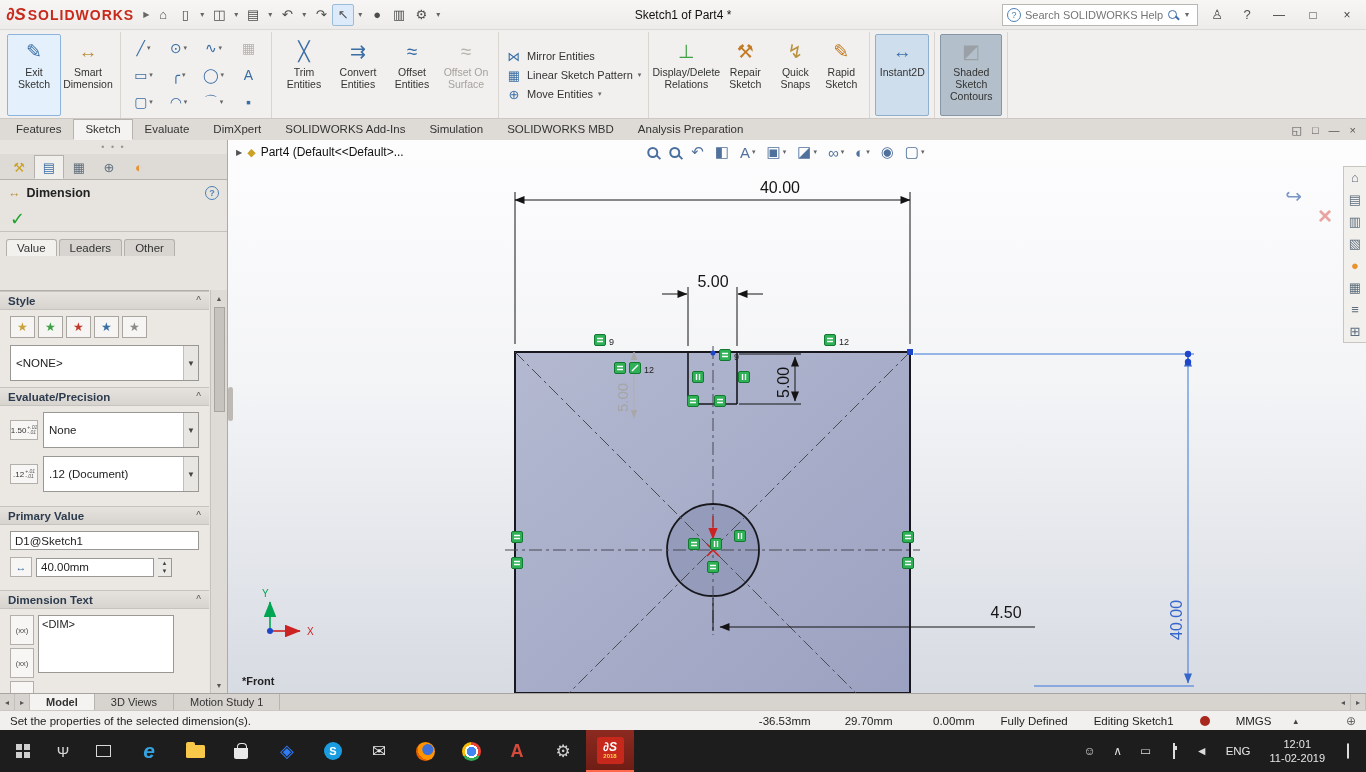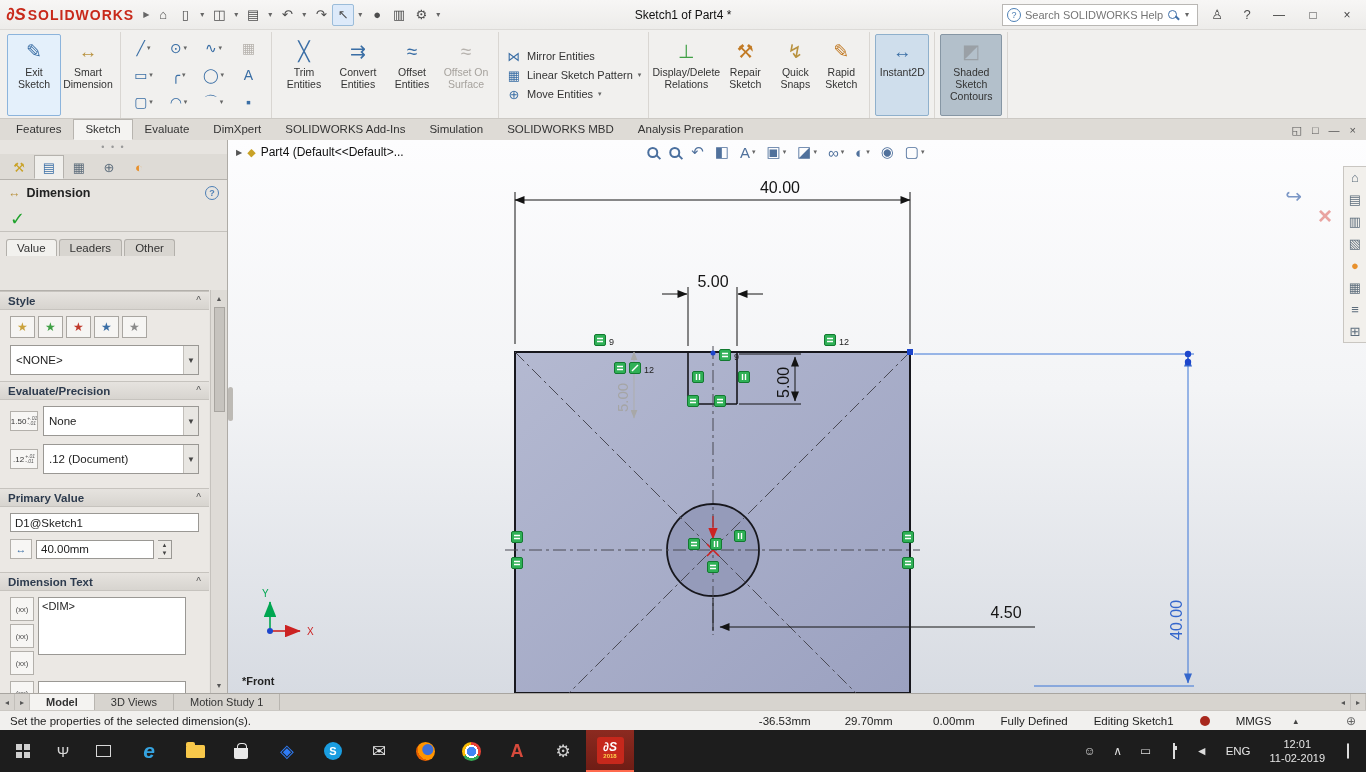--- a/index.html
+++ b/index.html
@@ -62,35 +62,35 @@
   .okcheck { color:#1fa32c; font-size:18px; font-weight:bold; }
   .pm-valtabs { height:24px; display:flex; align-items:flex-end; padding:0 6px; gap:2px; }
   .vtab { padding:2px 10px; font-size:11.5px; background:#d8d5d0; border:1px solid #b3b0ab; border-bottom:none; border-radius:3px 3px 0 0; color:#333; }
   .vtab.active { background:#f2f1ee; }
   .pm-body { position:absolute; top:150px; bottom:0; left:0; right:18px; border-top:1px solid #b3b0ab; background:#ebe8e4; overflow:hidden; }
   .sec-h { height:19px; background:linear-gradient(#e6e3df,#d7d4cf); border-top:1px solid #c6c3be; border-bottom:1px solid #c6c3be; display:flex; align-items:center; justify-content:space-between; padding:0 8px; font-weight:bold; font-size:11.5px; color:#2d3b4e; }
   .sec-h .chev { color:#555; font-size:10px; font-weight:normal; }
   .sec-pad { padding:6px 10px; }
   .favrow { display:flex; gap:3px; margin-bottom:7px; }
   .favbtn { width:25px; height:22px; border:1px solid #a9a6a1; background:#f6f5f3; display:flex; align-items:center; justify-content:center; font-size:12px; color:#caa23c; }
-  .seldd { height:30px; background:#fff; border:1px solid #9a9894; display:flex; align-items:center; font-size:11.5px; padding-left:5px; color:#222; }
+  .seldd { height:36px; background:#fff; border:1px solid #9a9894; display:flex; align-items:center; font-size:11.5px; padding-left:5px; color:#222; }
   .seldd .ddr { margin-left:auto; width:15px; height:100%; background:#e8e6e2; border-left:1px solid #c2bfba; display:flex; align-items:center; justify-content:center; font-size:8px; color:#444; }
   .tolrow { display:flex; align-items:center; gap:5px; margin-bottom:8px; }
   .tolic { width:28px; height:20px; border:1px solid #b3b0ab; background:#f7f6f4; display:flex; align-items:center; justify-content:center; gap:1px; }
   .tolic .tmain { font-size:8px; color:#333; }
   .tolic .tsups { display:flex; flex-direction:column; font-size:5px; line-height:1; color:#555; }
   .tolrow .seldd { flex:1; }
   .tin { height:19px; border:1px solid #9a9894; background:#fff; font-size:11.5px; padding:0 4px; font-family:inherit; color:#222; }
   .pvrow { display:flex; align-items:center; gap:4px; margin-bottom:7px; }
   .pvic { width:22px; height:20px; border:1px solid #b3b0ab; background:#f7f6f4; display:flex; align-items:center; justify-content:center; font-size:11px; color:#3a6ea5; }
   .spin { width:14px; height:19px; display:flex; flex-direction:column; border:1px solid #9a9894; border-left:none; }
   .spin span { flex:1; font-size:6px; display:flex; align-items:center; justify-content:center; background:#eceae6; color:#444; }
   .dtrow { display:flex; gap:4px; margin-bottom:6px; }
   .dtcol { display:flex; flex-direction:column; gap:3px; }
-  .dtic { width:24px; height:24px; border:1px solid #b3b0ab; background:#f7f6f4; font-size:7.5px; display:flex; align-items:center; justify-content:center; color:#444; }
+  .dtic { width:24px; height:30px; border:1px solid #b3b0ab; background:#f7f6f4; font-size:7.5px; display:flex; align-items:center; justify-content:center; color:#444; }
   .dtxt { border:1px solid #9a9894; font-size:11px; font-family:inherit; resize:none; padding:2px 3px; background:#fff; color:#222; }
   .pmscroll { position:absolute; top:150px; right:0; bottom:0; width:17px; background:#dedbd6; border-left:1px solid #c5c2bd; display:flex; flex-direction:column; align-items:center; padding:1px; }
   .pmscroll .sarr { font-size:7px; color:#555; height:14px; display:flex; align-items:center; }
   .pmscroll .strack { flex:1; width:13px; position:relative; }
   .pmscroll .sthumb { position:absolute; top:2px; left:1px; width:11px; height:105px; background:#c6c3be; border:1px solid #a8a5a0; }
 
   
   .gfx { flex:1; position:relative; background:linear-gradient(180deg,#fdfdfe 0%,#f3f4f6 45%,#d7dbe2 100%); overflow:hidden; }
   .crumb { position:absolute; top:5px; left:8px; display:flex; align-items:center; gap:5px; font-size:12px; color:#111; z-index:3; }
   .crumb .fly { font-size:8px; color:#555; }
@@ -450,21 +450,21 @@
           <span>Dimension Text</span>
           <span class="chev">^</span>
         </div>
         <div class="sec-pad">
           <div class="dtrow">
             <div class="dtcol">
               <span class="dtic">(xx)</span>
               <span class="dtic">(xx)</span>
               <span class="dtic">(xx)</span>
             </div>
-            <textarea class="dtxt" style="width: 148px; height: 58px;">&lt;DIM&gt;</textarea>
+            <textarea class="dtxt" style="width: 136px; height: 58px;">&lt;DIM&gt;</textarea>
           </div>
           <div class="dtrow">
             <div class="dtcol">
               <span class="dtic">(xx)</span>
             </div>
             <textarea class="dtxt" style="width: 148px; height: 26px;"></textarea>
           </div>
         </div>
       </div>
 

